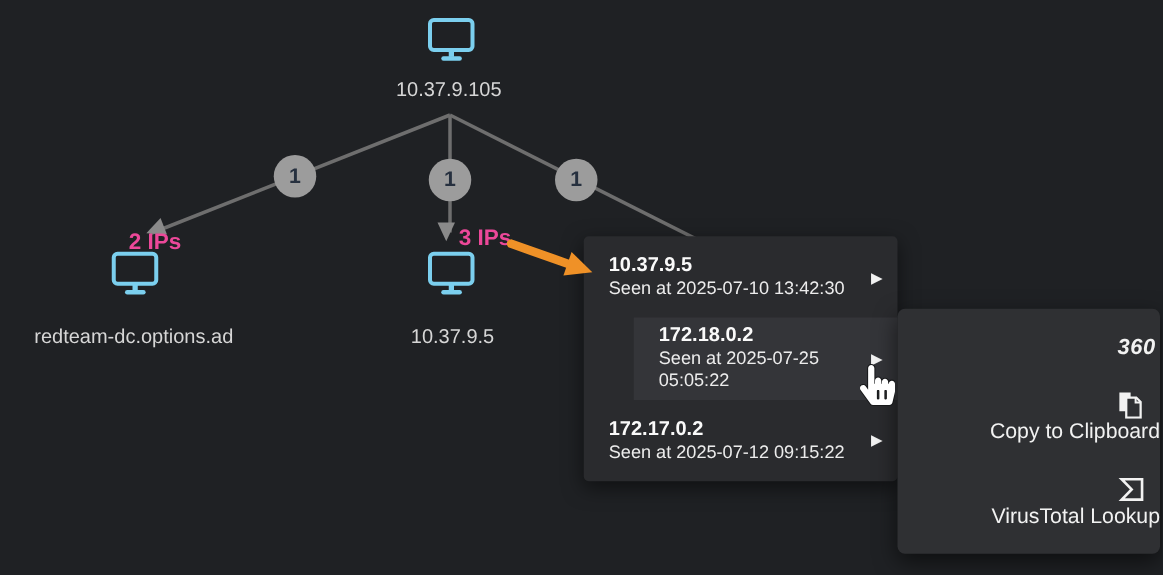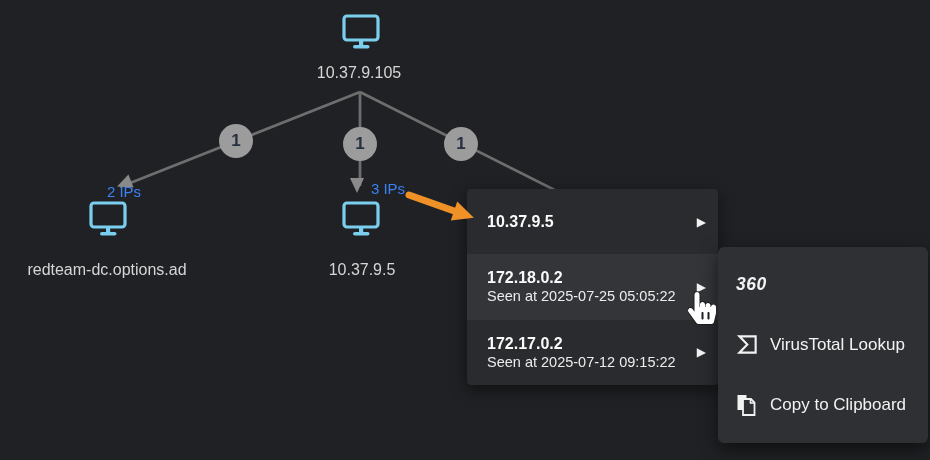--- a/index.html
+++ b/index.html
@@ -7,42 +7,42 @@
          font-family:"Liberation Sans",sans-serif;-webkit-font-smoothing:antialiased;}
   .abs{position:absolute;}
   .centered{transform:translateX(-50%);text-align:center;white-space:nowrap;}
 
   
   .edge-svg{left:0;top:0;z-index:1;}
   .edge-count{width:34px;height:34px;border-radius:50%;background:#9c9c9c;color:#26303f;
               font-size:17px;font-weight:bold;display:flex;align-items:center;justify-content:center;
               z-index:2;}
   .node-label{color:#d6d6d6;font-size:16px;z-index:2;}
-  .ip-badge{color:#3b82f6;font-size:15px;font-weight:normal;z-index:2;}
+  .ip-badge{color:#ec4899;font-size:18px;font-weight:bold;z-index:2;}
   .node-icon{z-index:2;}
 
   
   .instruction{left:470px;top:28px;width:450px;color:#e8912f;font-size:20px;line-height:24px;z-index:2;}
   .instruction b{font-weight:bold;}
 
   
   .ip-menu{left:467px;top:189px;width:251px;height:196px;background:#2a2b2e;border-radius:4px;
            box-shadow:0 5px 16px rgba(0,0,0,.5);z-index:3;display:flex;flex-direction:column;}
   .ip-row{flex:1;display:flex;align-items:center;padding:0 12px 0 20px;position:relative;cursor:pointer;}
-  .ip-row.hovered{background:#343539;}
+  .ip-row.hovered{background:#343539;margin-left:40px;}
   .ip-row .txt{flex:1;min-width:0;}
   .ip-row .ip{color:#fafafa;font-size:16px;font-weight:bold;line-height:19px;}
   .ip-row .seen{color:#ececec;font-size:14.5px;line-height:18px;}
   .chev{color:#f2f2f2;font-size:12px;margin-left:4px;}
 
   
   .opt-menu{left:718px;top:247px;width:210px;height:196px;background:#2f3033;border-radius:6px;
             box-shadow:0 6px 18px rgba(0,0,0,.55);z-index:4;display:flex;flex-direction:column;
             justify-content:space-around;padding:8px 0;box-sizing:border-box;}
-  .opt-row{display:flex;align-items:center;padding-left:18px;color:#f2f2f2;font-size:17px;cursor:pointer;}
+  .opt-row{display:flex;align-items:flex-end;padding-left:18px;color:#f2f2f2;font-size:17px;cursor:pointer;flex-direction:column;}
   .opt-ico{width:34px;display:flex;align-items:center;flex-shrink:0;}
   .ico-360{font-style:italic;font-weight:600;font-size:17.5px;color:#f2f2f2;letter-spacing:.5px;}
 
   .arrow-svg{z-index:5;}
   .cursor-svg{z-index:6;}
 </style>
 </head>
 <body>
 
 <div class="stage">
@@ -85,20 +85,21 @@
 
   <svg class="abs arrow-svg" style="left:395px;top:180px;" width="100" height="60">
     <line x1="14" y1="15" x2="62" y2="32" stroke="#ef9127" stroke-width="7" stroke-linecap="round"></line>
     <polygon points="0,-10 21,0 0,10" fill="#ef9127" transform="translate(59,31) rotate(19)"></polygon>
   </svg>
 
   <div class="abs ip-menu">
     <div class="ip-row">
       <div class="txt">
         <div class="ip">10.37.9.5</div>
+        <div class="seen">Seen at 2025-07-10 13:42:30</div>
       </div>
       <span class="chev">▶</span>
     </div>
     <div class="ip-row hovered">
       <div class="txt">
         <div class="ip">172.18.0.2</div>
         <div class="seen">Seen at 2025-07-25 05:05:22</div>
       </div>
       <span class="chev">▶</span>
     </div>
@@ -112,35 +113,35 @@
   </div>
 
   <div class="abs opt-menu">
     <div class="opt-row">
       <span class="opt-ico">
           <span class="ico-360">360</span>
         </span>
     </div>
     <div class="opt-row">
       <span class="opt-ico">
-        <svg width="23" height="23" viewBox="0 0 24 24">
-          <path d="M3.5 3.5 H20.5 V20.5 H3.5 L11.8 12 Z" fill="none" stroke="#f2f2f2" stroke-width="2.2"></path>
-        </svg>
-      </span>
-      <span>VirusTotal Lookup</span>
-    </div>
-    <div class="opt-row">
-      <span class="opt-ico">
         <svg width="20" height="22" viewBox="0 0 20 22">
           <rect x="1.5" y="1" width="9" height="15" fill="#f2f2f2"></rect>
           <path d="M7 5 h8 l3.5 3.5 V21 H7 Z" fill="#2f3033" stroke="#f2f2f2" stroke-width="1.8"></path>
           <path d="M14.5 5 v4 h4" fill="none" stroke="#f2f2f2" stroke-width="1.6"></path>
         </svg>
       </span>
       <span>Copy to Clipboard</span>
+    </div>
+    <div class="opt-row">
+      <span class="opt-ico">
+        <svg width="23" height="23" viewBox="0 0 24 24">
+          <path d="M3.5 3.5 H20.5 V20.5 H3.5 L11.8 12 Z" fill="none" stroke="#f2f2f2" stroke-width="2.2"></path>
+        </svg>
+      </span>
+      <span>VirusTotal Lookup</span>
     </div>
   </div>
 
   <svg class="abs cursor-svg" style="left:688px;top:291px;" width="28" height="34" viewBox="0 0 448 512">
     <path style="paint-order:stroke" stroke="#17181a" stroke-width="26" fill="#ffffff" d="M448 240v96c0 3.084-.356 6.159-1.063 9.162l-32 136C410.686 499.23 394.562 512 376 512H168a40.004 40.004 0 0 1-32.35-16.473l-127.997-176c-12.993-17.866-9.043-42.883 8.822-55.876 17.867-12.994 42.884-9.043 55.877 8.823L104 315.992V40c0-22.091 17.909-40 40-40s40 17.909 40 40v200h8v-40c0-22.091 17.909-40 40-40s40 17.909 40 40v40h8v-24c0-22.091 17.909-40 40-40s40 17.909 40 40v24h8c0-22.091 17.909-40 40-40s40 17.909 40 40zM248 428v-96c0-6.627-5.373-12-12-12h-8c-6.627 0-12 5.373-12 12v96c0 6.627 5.373 12 12 12h8c6.627 0 12-5.373 12-12zm96 0v-96c0-6.627-5.373-12-12-12h-8c-6.627 0-12 5.373-12 12v96c0 6.627 5.373 12 12 12h8c6.627 0 12-5.373 12-12z"></path>
   </svg>
 
 </div>
 
 </body></html>

